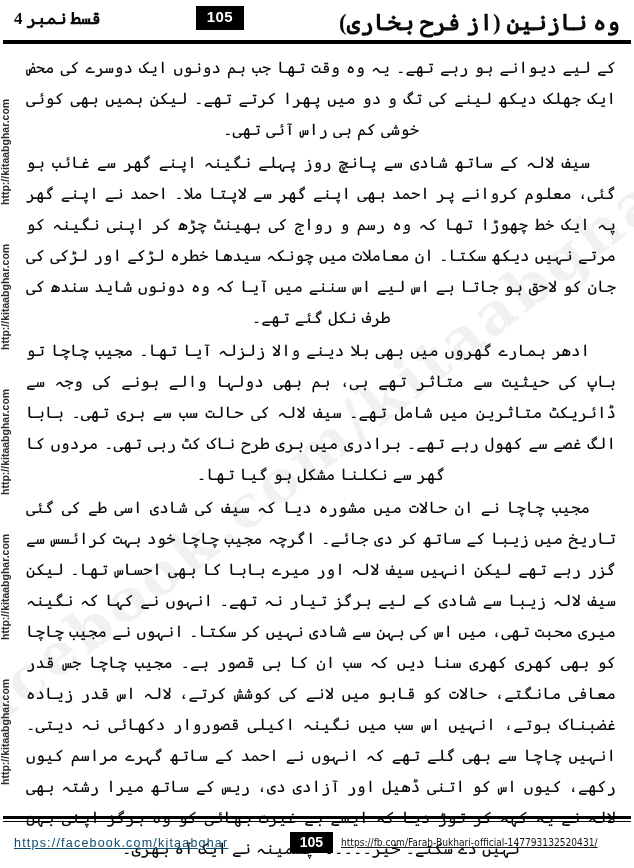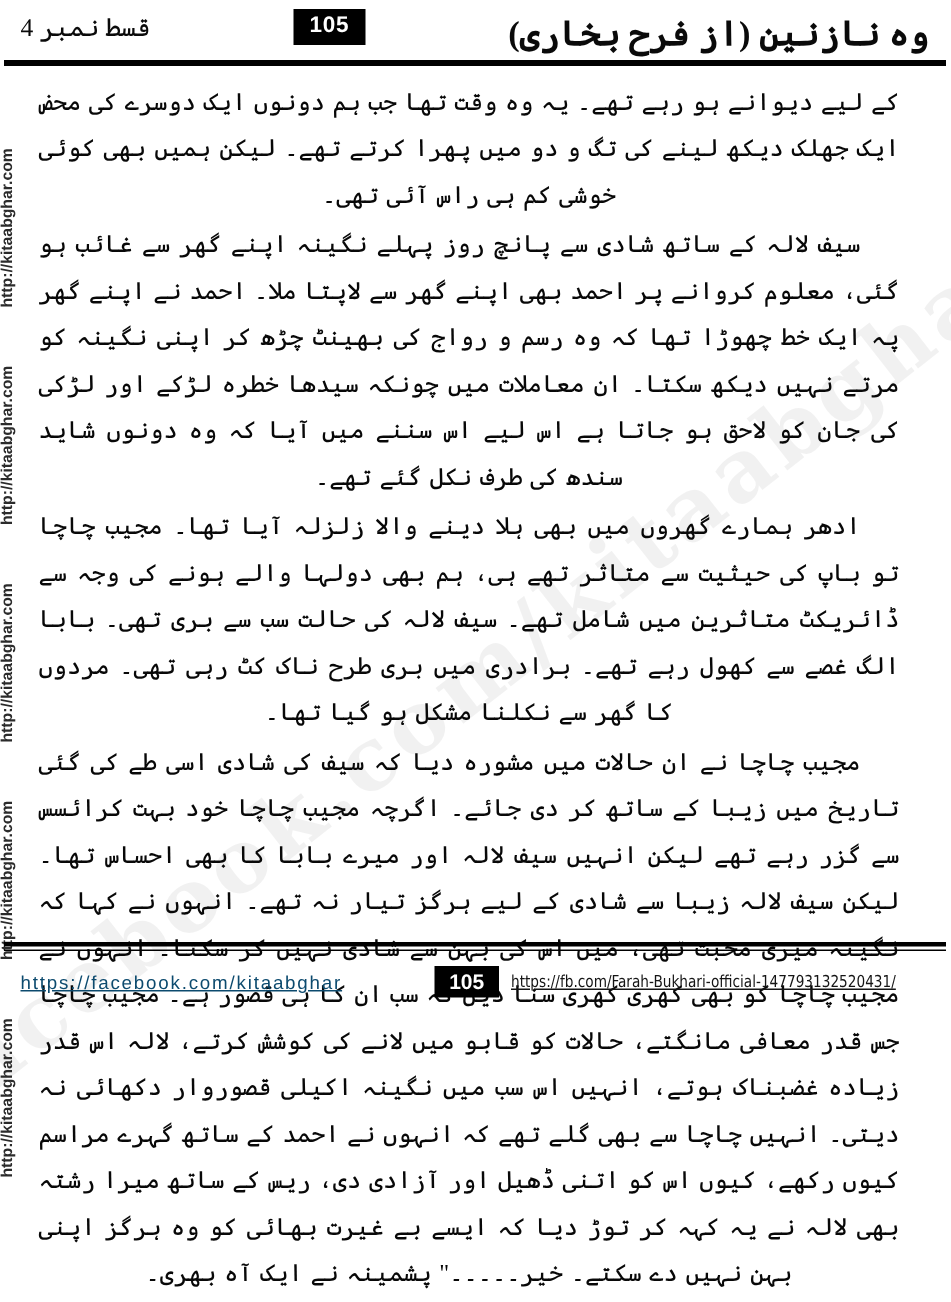--- a/index.html
+++ b/index.html
@@ -64,21 +64,21 @@
     font-family: "Liberation Serif", serif;
     font-size: 23px;
     font-weight: bold;
     color: #0a0a0a;
     white-space: nowrap;
     line-height: 1.5;
   }
   .hdr-episode {
     font-family: "Liberation Serif", serif;
     font-size: 17px;
-    font-weight: normal;
+    font-weight: bold;
     color: #0a0a0a;
     white-space: nowrap;
     line-height: 1.5;
   }
   .page-badge {
     background: #000000;
     color: #ffffff;
     font-family: "Liberation Sans", sans-serif;
     font-size: 15px;
     font-weight: bold;
@@ -92,23 +92,23 @@
     z-index: 5;
     height: 4px;
     background: #000000;
     margin: 0 3px;
   }
 
   
   .body-area {
     position: relative;
     z-index: 4;
-    padding: 9px 34px 0 26px;
-    box-sizing: border-box;
-    height: 584px;
+    padding: 9px 18px 0 26px;
+    box-sizing: border-box;
+    height: 772px;
     direction: rtl;
   }
   p.para {
     margin: 0 0 2px 0;
     font-family: "Liberation Serif", "DejaVu Serif", serif;
     font-size: 16.2px;
     line-height: 31px;
     color: #080808;
     text-align: justify;
     text-align-last: center;

